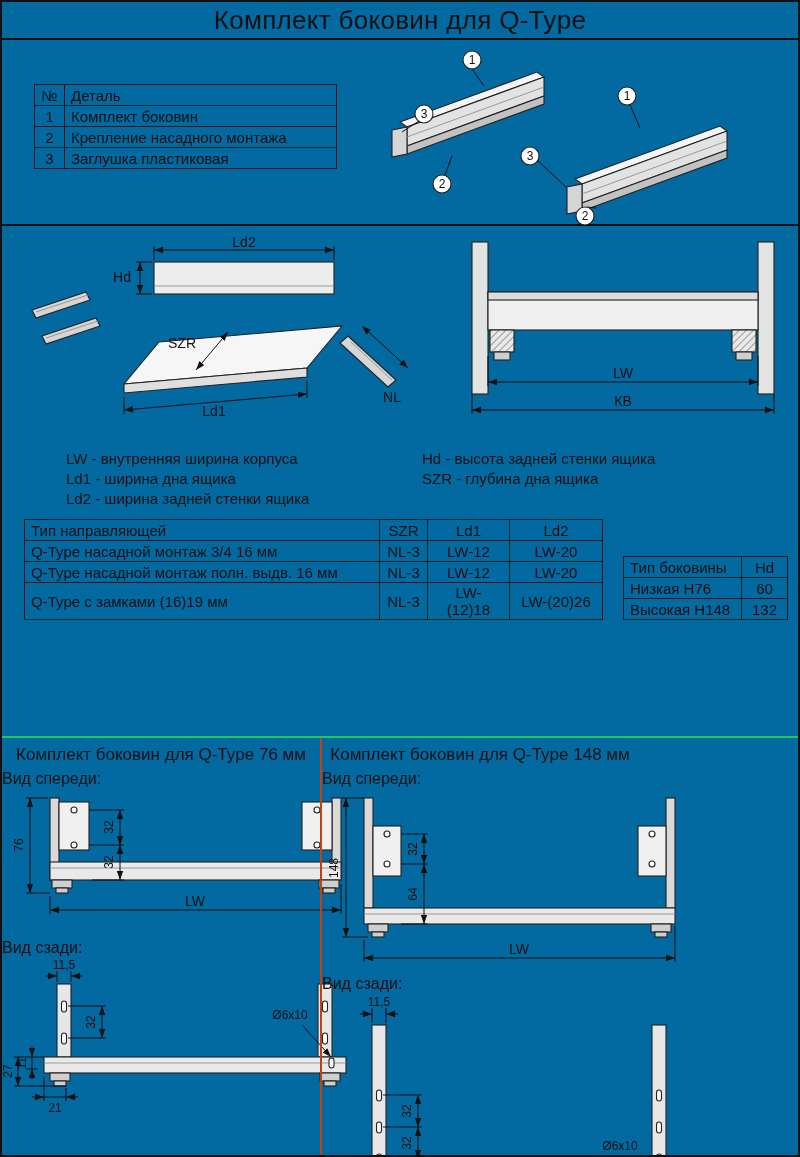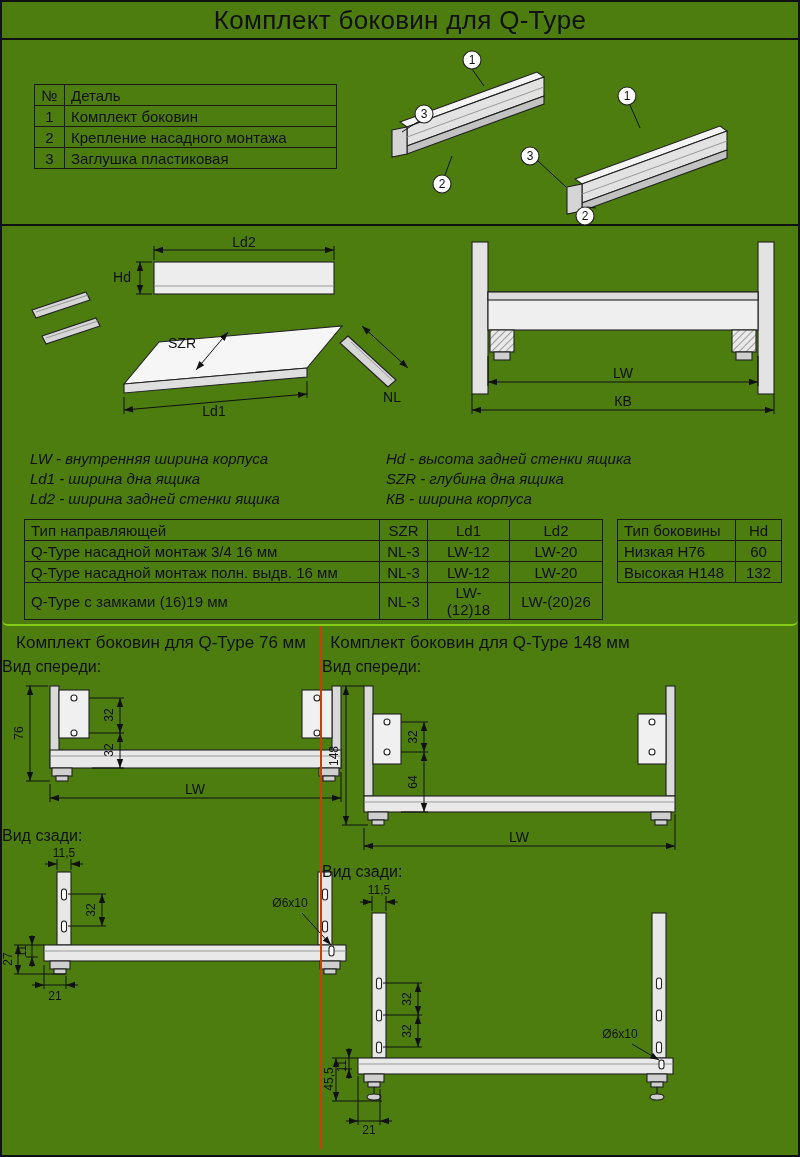--- a/index.html
+++ b/index.html
@@ -1,41 +1,41 @@
 <!DOCTYPE html>
 <html><head>
 <meta charset="utf-8">
 <style>
   * { margin:0; padding:0; box-sizing:border-box; }
   html,body { background:#fff; }
   body { font-family:"Liberation Sans", sans-serif; color:#111; }
-  .page { width:800px; height:1157px; background:#4d7c0f; border:2px solid #111; overflow:hidden; }
+  .page { width:800px; height:1157px; background:#0369a1; border:2px solid #111; overflow:hidden; }
 
   .title-bar { height:38px; border-bottom:2px solid #111; display:flex; align-items:center; justify-content:center; }
   .title-bar h1 { font-size:26px; font-weight:400; letter-spacing:.3px; }
 
   .sec1 { height:186px; border-bottom:2px solid #111; display:flex; }
   .parts-wrap { padding:44px 0 0 32px; }
   table.parts { border-collapse:collapse; }
   table.parts th, table.parts td { border:1px solid #1a1a1a; font-size:15px; font-weight:400; padding:1px 6px; height:21px; text-align:left; }
   table.parts .num { width:30px; text-align:center; }
   table.parts .nm  { width:272px; }
   .iso-wrap { margin-left:auto; padding:4px 6px 0 0; }
 
-  .sec2 { height:400px; border-bottom:2px solid #84cc16;border-radius:6px; }
+  .sec2 { height:512px; border-bottom:2px solid #22c55e; }
   .diagrams { display:flex; padding:10px 0 0 12px; gap:34px; }
-  .legend { display:flex; padding:8px 0 0 28px; font-size:15px; line-height:20px;font-style:italic; }
+  .legend { display:flex; padding:8px 0 0 64px; font-size:15px; line-height:20px; }
   .legend .lcol { width:356px; }
-  .tables { display:flex; align-items:flex-start; padding:10px 0 12px 22px; }
+  .tables { display:flex; align-items:flex-end; padding:10px 0 12px 22px; }
   table.spec { border-collapse:collapse; }
   table.spec th, table.spec td { border:1px solid #1a1a1a; font-size:15px; font-weight:400; padding:1px 6px; height:21px; }
   table.spec .name { width:355px; text-align:left; }
   table.spec .c { text-align:center; }
   table.spec .w48 { width:48px; } table.spec .w82 { width:82px; } table.spec .w93 { width:93px; }
-  table.spec2 { border-collapse:collapse; margin-left:14px; }
+  table.spec2 { border-collapse:collapse; margin-left:20px; }
   table.spec2 th, table.spec2 td { border:1px solid #1a1a1a; font-size:15px; font-weight:400; padding:1px 6px; height:21px; }
   table.spec2 .name { width:118px; text-align:left; }
   table.spec2 .c { width:46px; text-align:center; }
 
   .sec3 { display:flex; height:523px; }
   .col { width:318px; }
   .col.right { border-left:2px solid #c2410c; }
   .col-title { text-align:center; font-size:17px; padding-top:7px; }
   .view-label { text-align:left; font-size:16px; padding-top:5px; }
   .col svg.drawing { display:block; margin:2px auto 0 auto; }
@@ -199,21 +199,20 @@
 
     <div class="legend">
       <div class="lcol">
         <div>LW - внутренняя ширина корпуса</div>
         <div>Ld1 - ширина дна ящика</div>
         <div>Ld2 - ширина задней стенки ящика</div>
       </div>
       <div class="lcol">
         <div>Hd - высота задней стенки ящика</div>
         <div>SZR - глубина дна ящика</div>
-        <div>КВ - ширина корпуса</div>
       </div>
     </div>
 
     <div class="tables">
       <table class="spec">
         <tbody>
             <tr>
           <th class="name">Тип направляющей</th>
           <th class="c w48">SZR</th>
           <th class="c w82">Ld1</th>

